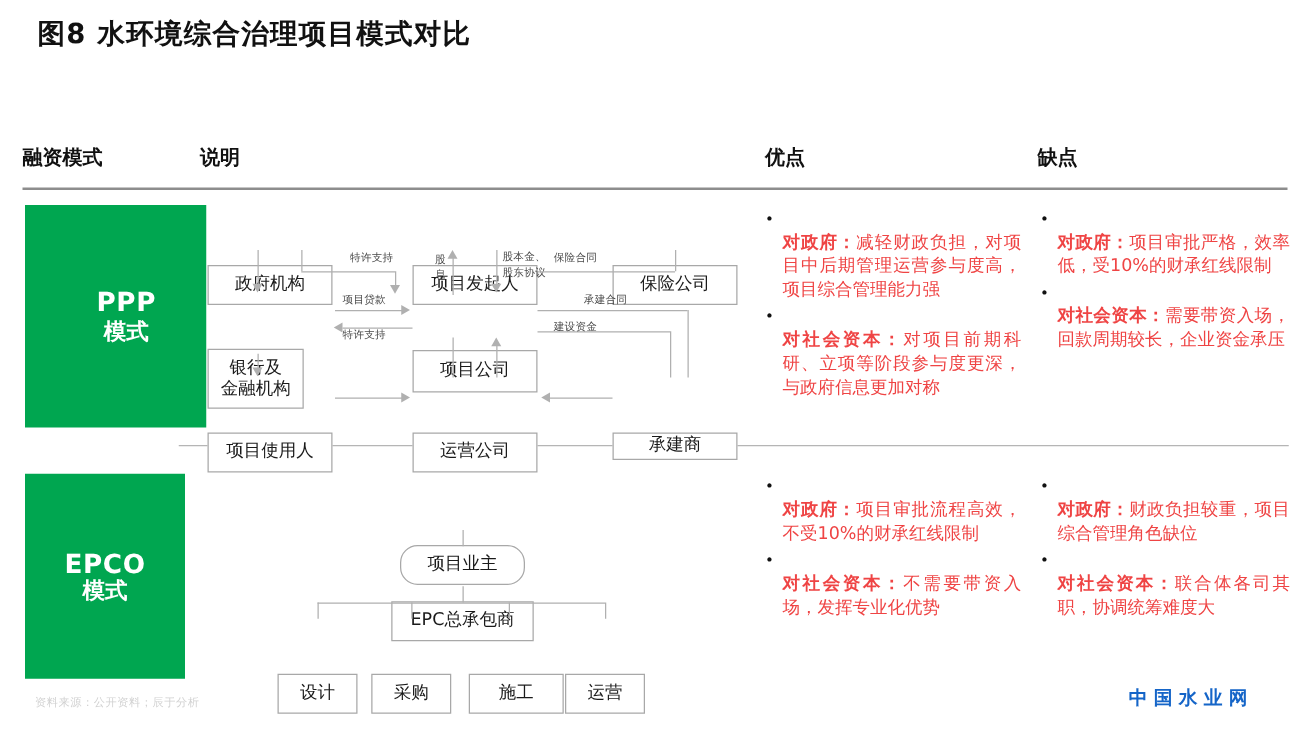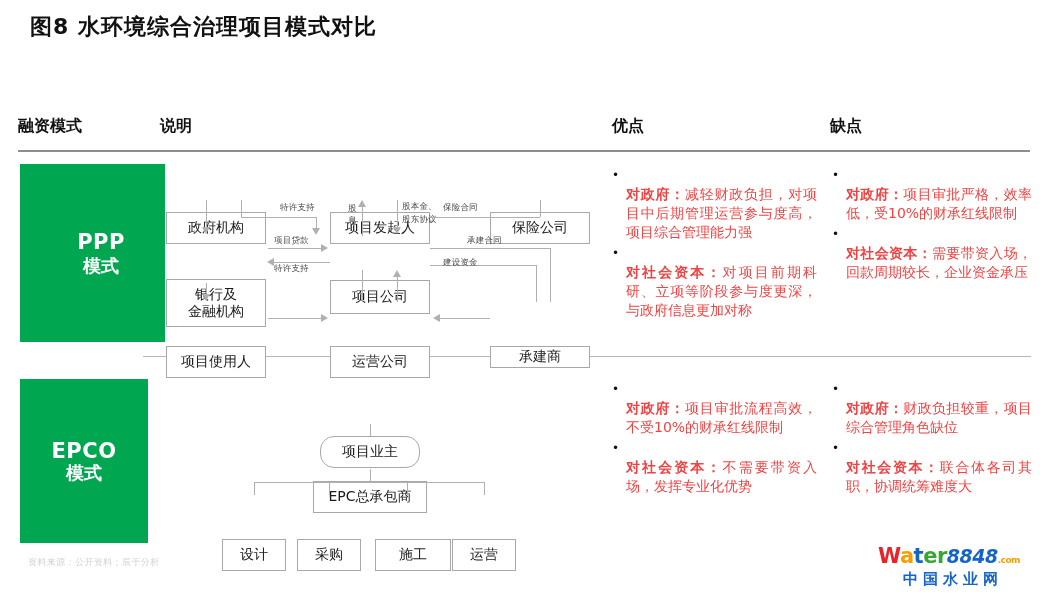--- a/index.html
+++ b/index.html
@@ -122,21 +122,21 @@
   </div>
 
   <div>
 
     <div class="node" style="left:166px;top:168px;width:100px;height:32px;">政府机构</div>
 
     <div class="node" style="left:330px;top:168px;width:100px;height:32px;">项目发起人</div>
 
     <div class="node" style="left:490px;top:168px;width:100px;height:32px;">保险公司</div>
 
-    <div class="node two-line" style="left:166px;top:235px;width:100px;height:48px;flex-direction:column;">
+    <div class="node two-line" style="left:166px;top:235px;width:77px;height:48px;flex-direction:column;">
       <span>银行及</span>
       <span>金融机构</span>
     </div>
 
     <div class="node" style="left:330px;top:236px;width:100px;height:34px;">项目公司</div>
 
     <div class="node" style="left:166px;top:302px;width:100px;height:32px;">项目使用人</div>
 
     <div class="node" style="left:330px;top:302px;width:100px;height:32px;">运营公司</div>
 
@@ -260,19 +260,16 @@
     </div>
     <div class="bullet">
       <span class="dot">•</span>
       <span class="btxt"><b>对社会资本：</b><span>联合体各司其职，协调统筹难度大</span></span>
     </div>
   </div>
 
   <div class="source">资料来源：公开资料；辰于分析</div>
 
   <div class="logo">
-    <div class="wordmark">
-      <span class="l1">W</span><span class="l2">a</span><span class="l3">t</span><span class="l4">e</span><span class="l5">r</span><span class="num">8848</span><span class="dotcom">.com</span>
-    </div>
     <div class="cnname">中国水业网</div>
   </div>
 
 </div>
 
 </body></html>

